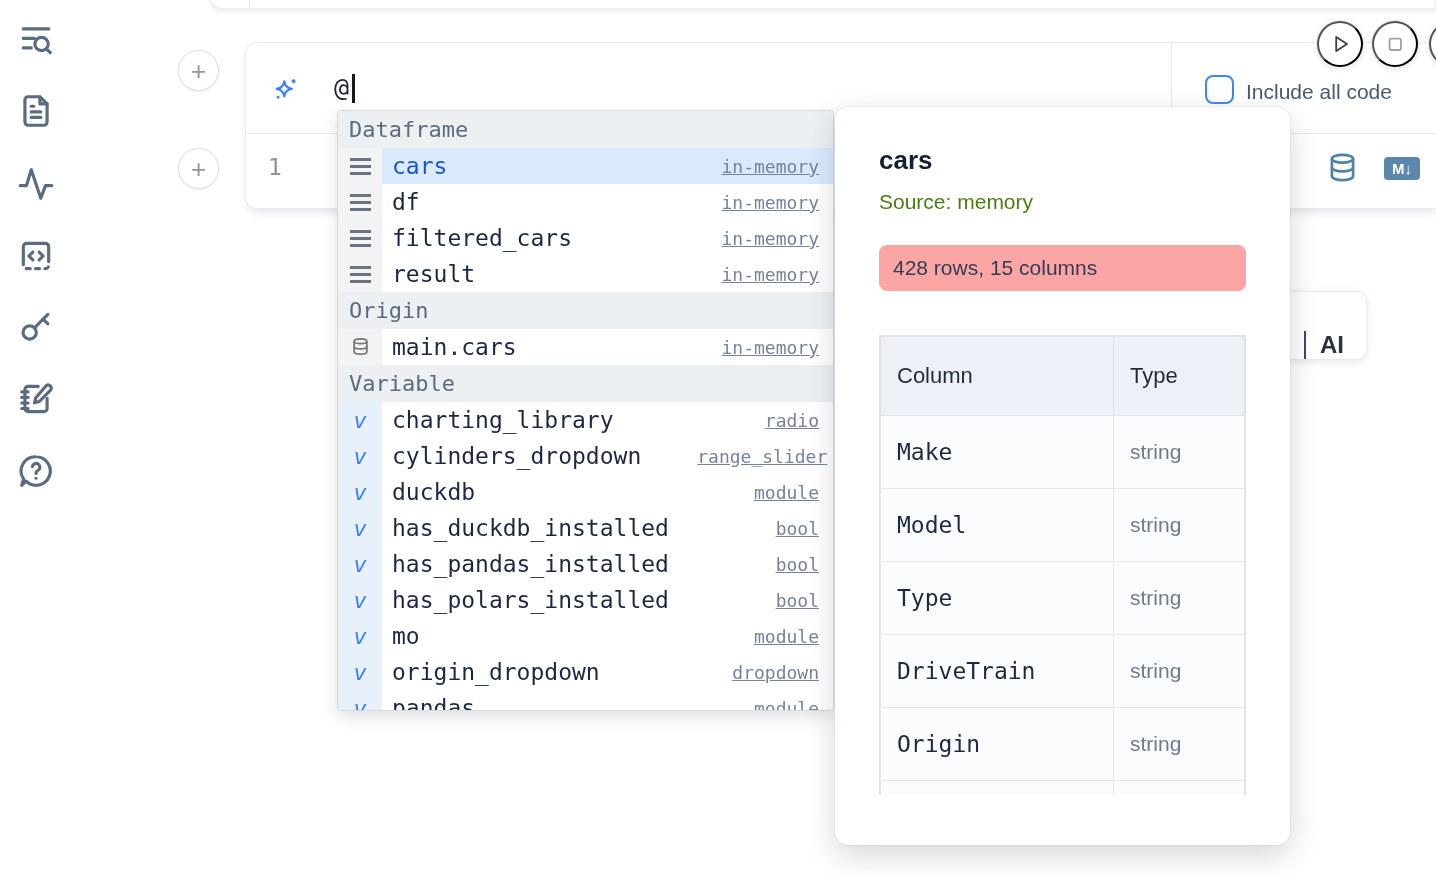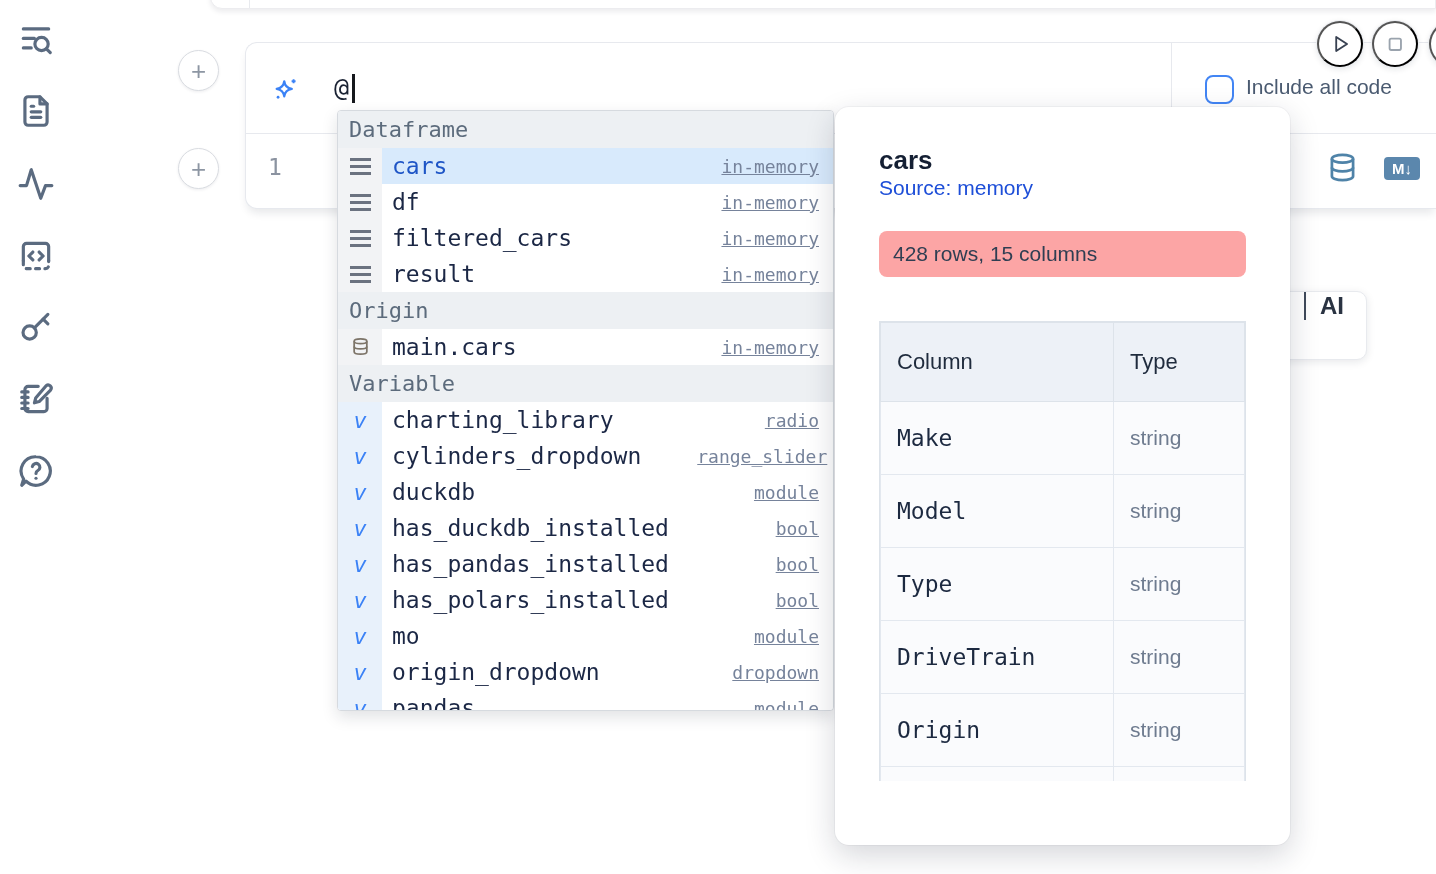--- a/index.html
+++ b/index.html
@@ -28,21 +28,21 @@
   .cell { position:absolute; left:245px; top:42px; width:1191px; height:167px;
     background:#fff; border:1px solid #e7e9ee; border-right:none;
     border-radius:12px 0 0 12px; box-shadow:0 6px 9px -2px rgba(20,30,50,.10); z-index:1; }
   .ai-row { position:absolute; left:0; top:0; width:100%; height:91px;
     border-bottom:1px solid #e7e9ee; }
   .sparkle { position:absolute; left:26px; top:33px; width:28px; height:28px; color:#3b82f6; }
   .prompt-text { position:absolute; left:88px; top:30px; font-family:"DejaVu Sans Mono", monospace;
     font-size:25px; color:#1a2233; white-space:pre; }
   .caret { position:absolute; left:106px; top:31px; width:2.5px; height:29px; background:#16181d; }
   .v-div { position:absolute; left:925px; top:0; width:1px; height:91px; background:#e7e9ee; }
-  .chk-wrap { position:absolute; left:959px; top:32px; display:flex; align-items:flex-start; gap:12px; }
+  .chk-wrap { position:absolute; left:959px; top:32px; display:flex; align-items:flex-end; gap:12px; }
   .checkbox { width:29px; height:29px; border:2.5px solid #4285f4; border-radius:8px;
     background:#fff; cursor:pointer; }
   .chk-label { font-size:21px; color:#4a5a70; }
   .code-row { position:absolute; left:0; top:91px; width:100%; height:75px; }
   .line-no { position:absolute; left:22px; top:20px; font-family:"DejaVu Sans Mono", monospace;
     font-size:23px; color:#8b93a0; }
   .cell-tools { position:absolute; right:16px; top:18px; display:flex; align-items:center; gap:26px; }
   .db-tool { width:31px; height:33px; color:#4f83a8; cursor:pointer; }
   .md-badge { width:36px; height:23px; background:#5b87ad; border-radius:4px; color:#fff;
     display:flex; align-items:center; justify-content:center; font-size:15px; font-weight:bold;
@@ -51,21 +51,21 @@
   
   .round-btn { position:absolute; top:21px; width:46px; height:46px; border-radius:50%;
     background:#fff; box-shadow:0 0 0 1px #eceef1, 0 2px 6px rgba(20,30,50,.12);
     display:flex; align-items:center; justify-content:center; cursor:pointer; z-index:5; }
   .round-btn svg { width:26px; height:26px; }
 
   
   .ai-card { position:absolute; left:1240px; top:291px; width:127px; height:69px;
     background:#fff; border:1px solid #e8eaee; border-radius:10px;
     box-shadow:0 2px 8px rgba(20,30,50,.10); z-index:10;
-    display:flex; align-items:flex-start; justify-content:flex-end; padding-right:22px; gap:14px; }
+    display:flex; align-items:flex-end; justify-content:flex-end; padding-right:22px; gap:14px; }
   .ai-card .seg-div { width:2.5px; height:28px; background:#3f4a5a; }
   .ai-card .ai-label { font-size:24px; font-weight:bold; color:#2a3342; }
 
   
   .ac { position:absolute; left:337px; top:110px; width:497px; height:601px;
     background:#fff; border:1px solid #d6dadf; border-radius:4px; overflow:hidden;
     box-shadow:0 6px 16px rgba(20,30,50,.13); z-index:20;
     font-family:"DejaVu Sans Mono", monospace; }
   .ac-header { height:37px; background:#edf0f3; color:#5c6b7c; font-size:22px;
     line-height:37px; padding-left:11px; }
@@ -82,21 +82,21 @@
   .ac-detail { margin-left:auto; padding-left:56px; font-size:18px; color:#76839b;text-decoration:underline; }
   .ham { width:21px; height:17px;
     background:repeating-linear-gradient(#6b7280 0 2.6px, transparent 2.6px 7.1px); }
   .db-mini { width:19px; height:21px; color:#7d7468; }
 
   
   .popup { position:absolute; left:835px; top:107px; width:455px; height:738px;
     background:#fff; border-radius:14px; box-shadow:0 0 0 1px rgba(20,30,50,.04),
     0 10px 30px rgba(20,30,50,.18); z-index:30; padding:38px 44px 0 44px; overflow:hidden; }
   .pv-title { font-size:26px; font-weight:bold; color:#141f33; }
-  .pv-source { margin-top:0; font-size:21px; color:#1d4ed8; }
+  .pv-source { margin-top:14px; font-size:21px; color:#4d7c0f; }
   .pv-badge { margin-top:31px; height:46px; background:#fca5a5; border-radius:8px;
     font-size:21px; color:#2f3e52; line-height:46px; padding-left:14px; }
   .pv-table-wrap { margin-top:44px; height:460px; overflow:hidden;
     border:1px solid #dde3ea; border-bottom:none; }
   table.pv-table { border-collapse:collapse; width:100%; }
   .pv-table th { background:#edf1f7; font-weight:normal; font-size:22px; color:#1f2b3d;
     text-align:left; height:79px; padding-left:16px; border:1px solid #dde3ea; }
   .pv-table td { background:#fafbfd; height:73px; padding-left:16px; border:1px solid #e3e8ef; }
   .pv-table td.colname { font-family:"DejaVu Sans Mono", monospace; font-size:23px; color:#1c2940; }
   .pv-table td.coltype { font-size:21px; color:#6e7b8f; }

